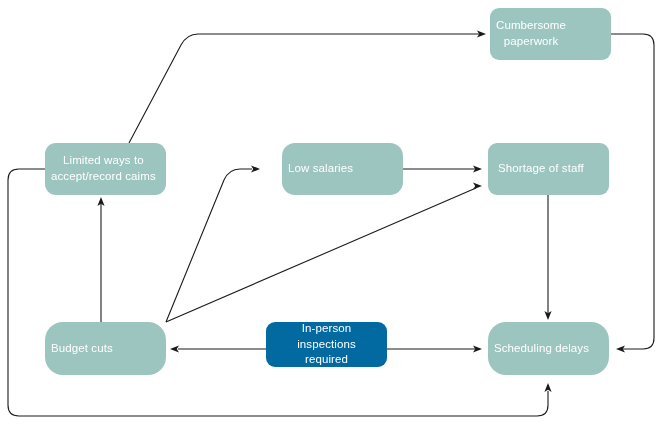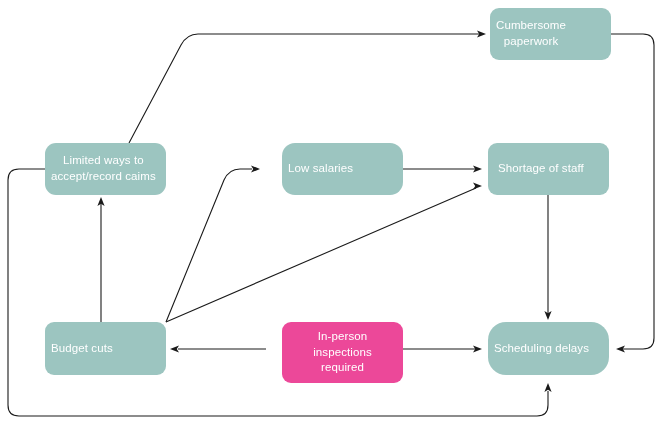--- a/index.html
+++ b/index.html
@@ -99,23 +99,23 @@
     <div class="node" style="left: 45px; top: 143px; width: 121px; height: 52px; background: rgb(156, 197, 192); color: rgb(255, 255, 255); border-radius: 11px;">
       <span class="node-label">Limited ways to
 accept/record caims</span>
     </div>
     <div class="node" style="left: 266px; top: 143px; width: 121px; height: 52px; background: rgb(156, 197, 192); color: rgb(255, 255, 255); border-radius: 13px; margin-left: 16px;">
       <span class="node-label">Low salaries</span>
     </div>
     <div class="node" style="left: 488px; top: 143px; width: 121px; height: 52px; background: rgb(156, 197, 192); color: rgb(255, 255, 255); border-radius: 9px; padding-left: 10px;">
       <span class="node-label">Shortage of staff</span>
     </div>
-    <div class="node" style="left: 45px; top: 322px; width: 121px; height: 53px; background: rgb(156, 197, 192); color: rgb(255, 255, 255); border-radius: 9px;">
+    <div class="node" style="left: 45px; top: 322px; width: 121px; height: 53px; background: rgb(156, 197, 192); color: rgb(255, 255, 255); border-radius: 18px;">
       <span class="node-label">Budget cuts</span>
     </div>
-    <div class="node" style="left: 266px; top: 322px; width: 121px; height: 61px; background: #ec4899; color: rgb(255, 255, 255); border-radius: 9px; margin-left: 16px;">
+    <div class="node" style="left: 266px; top: 322px; width: 121px; height: 45px; background: #0369a1; color: rgb(255, 255, 255); border-radius: 9px;">
       <span class="node-label">In-person inspections
 required</span>
     </div>
     <div class="node" style="left: 488px; top: 322px; width: 121px; height: 53px; background: rgb(156, 197, 192); color: rgb(255, 255, 255); border-radius: 18px;">
       <span class="node-label">Scheduling delays</span>
     </div>
   </div>
 
 </body></html>

